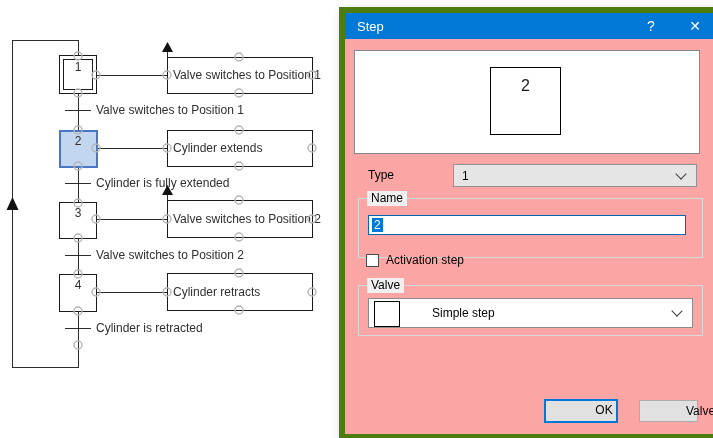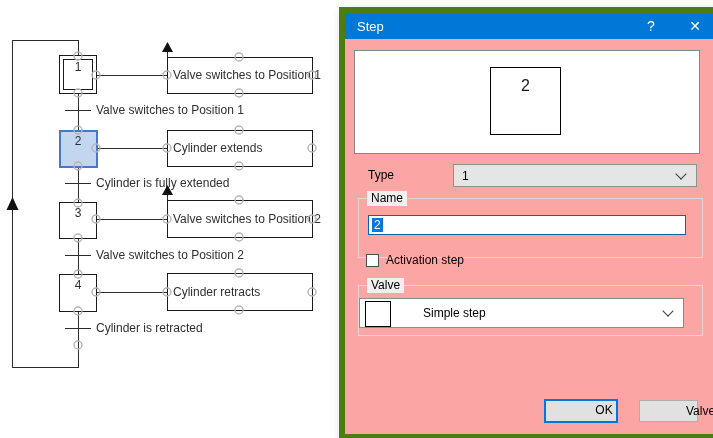--- a/index.html
+++ b/index.html
@@ -31,21 +31,21 @@
   .groupbox .legend{position:absolute;top:-8px;left:8px;background:#f0f0f0;padding:0 4px;line-height:15px;}
   .name-group{left:13px;top:185px;width:345px;height:60px;}
   .name-input{position:absolute;left:9px;top:16px;width:318px;height:20px;background:#fff;
     border:1px solid #0067b8;box-sizing:border-box;line-height:18px;padding-left:3px;}
   .selection{background:#0078d7;color:#fff;padding:0 2px;}
 
   .checkbox{position:absolute;left:21px;top:241px;width:13px;height:13px;background:#fff;border:1px solid #4d4d4d;box-sizing:border-box;}
   .checkbox-label{position:absolute;left:41px;top:240px;}
 
   .type-group{left:13px;top:272px;width:345px;height:51px;}
-  .type-combo{position:absolute;left:0;top:12px;width:325px;height:30px;background:#fff;
+  .type-combo{position:absolute;left:9px;top:12px;width:325px;height:30px;background:#fff;
     border:1px solid #8b8b8b;box-sizing:border-box;display:flex;align-items:center;gap:36px;}
   .type-icon{position:absolute;left:5px;top:2px;width:24px;height:24px;border:1px solid #000;background:#fff;}
   .type-text{margin-left:63px;}
 
   .btn{position:absolute;box-sizing:border-box;background:#e1e1e1;text-align:center;font-size:12px;line-height:19px;padding-left:46px;}
   .btn-ok{left:199px;top:386px;width:74px;height:24px;border:2px solid #0078d7;}
   .btn-cancel{left:294px;top:387px;width:59px;height:22px;border:1px solid #adadad;line-height:20px;}
 </style>
 </head>
 <body>

